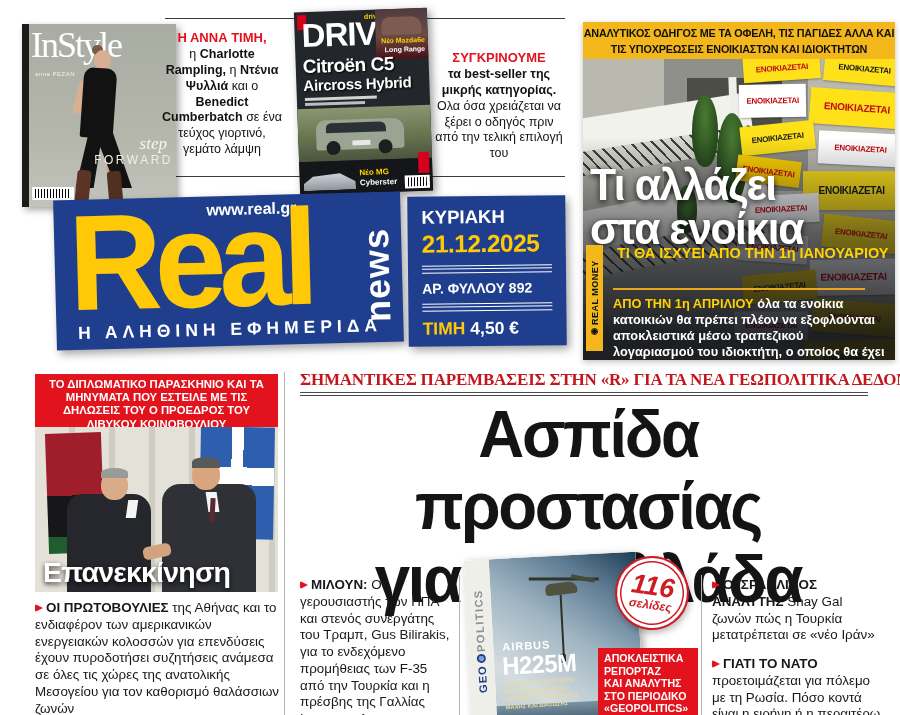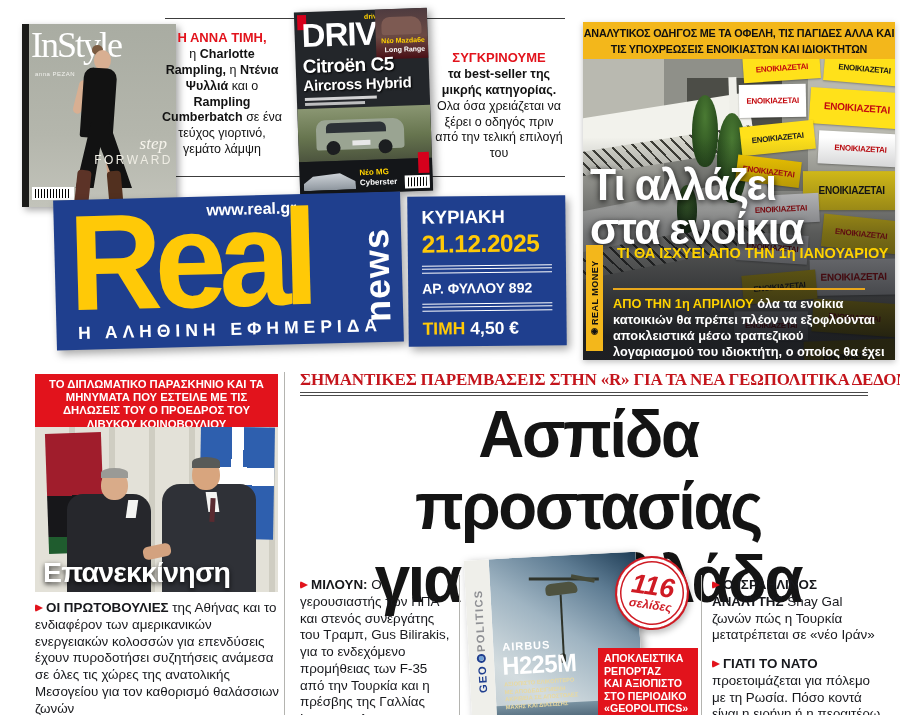--- a/index.html
+++ b/index.html
@@ -199,21 +199,21 @@
     <div class="in-barcode"></div>
   </div>
 
   <div class="blurb blurb1">
     <span class="lead-red">Η ΑΝΝΑ ΤΙΜΗ,</span>
     <span>η</span>
     <span class="bld">Charlotte Rampling,</span>
     <span>η</span>
     <span class="bld">Ντένια Ψυλλιά</span>
     <span>και ο</span>
-    <span class="bld">Rampling Cumberbatch</span>
+    <span class="bld">Benedict Cumberbatch</span>
     <span>σε ένα τεύχος γιορτινό, γεμάτο λάμψη</span>
   </div>
 
   <div class="drive">
     <div class="d-red"></div>
     <div class="d-site">drive.gr</div>
     <div class="d-logo">DRIVE</div>
     <div class="d-car"></div>
     <div class="d-tag1">Νέο Mazda6e</div>
     <div class="d-tag2">Long Range</div>
@@ -374,21 +374,21 @@
       <span class="gr">POLITICS</span>
     </div>
   </div>
   <div class="badge">
     <span class="num">116</span>
     <span class="lbl">σελίδες</span>
   </div>
   <div class="promo">
     <div>ΑΠΟΚΛΕΙΣΤΙΚΑ</div>
     <div>ΡΕΠΟΡΤΑΖ</div>
-    <div>ΚΑΙ ΑΞΙΟΠΙΣΤΟ</div>
+    <div>ΚΑΙ ΑΝΑΛΥΤΗΣ</div>
     <div>ΣΤΟ ΠΕΡΙΟΔΙΚΟ</div>
     <div>«GEOPOLITICS»</div>
   </div>
 
   <div class="vline" style="left:701px;top:575px;height:140px;"></div>
   <div class="colright">
     <p><span class="bm"></span><span class="lead">Ο ΙΣΡΑΗΛΙΝΟΣ ΑΝΑΛΥΤΗΣ</span>
       <span>Shay Gal ζωνών πώς η Τουρκία μετατρέπεται σε «νέο Ιράν»</span></p>
     <p><span class="bm"></span><span class="lead">ΓΙΑΤΙ ΤΟ ΝΑΤΟ</span>
       <span>προετοιμάζεται για πόλεμο με τη Ρωσία. Πόσο κοντά είναι η ειρήνη ή η περαιτέρω κλιμάκωση του πολέμου στην Ουκρανία</span></p>

